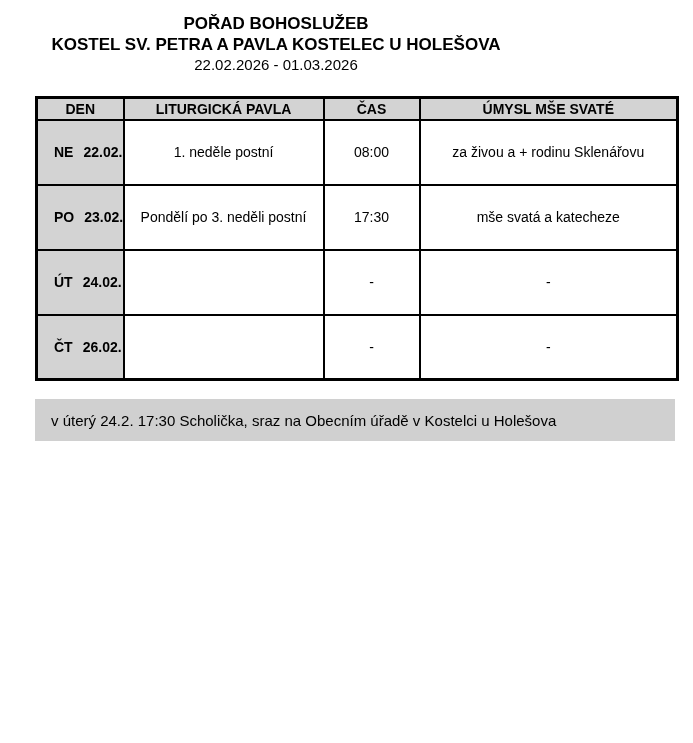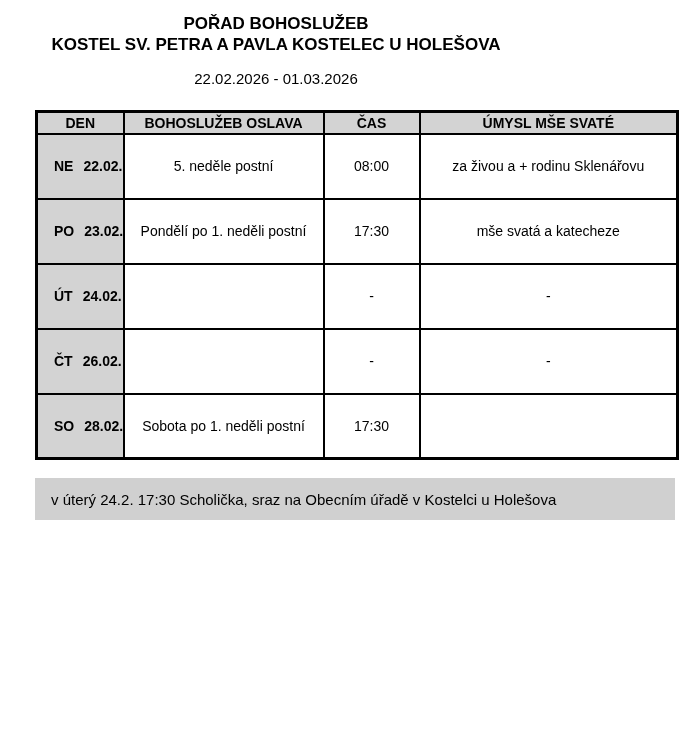--- a/index.html
+++ b/index.html
@@ -23,21 +23,21 @@
   .title-line {
     font-size: 17px;
     font-weight: bold;
     line-height: 21px;
     margin: 0;
   }
   .date-line {
     font-size: 15px;
     font-weight: normal;
     line-height: 20px;
-    margin-top: 14px;
+    margin-top: 0;
   }
   table.schedule {
     border-collapse: collapse;
     table-layout: fixed;
     margin: 21px 0 0 35px;
     width: 641px;
     border: 3px solid var(--border, #000);
   }
   table.schedule th,
   table.schedule td {
@@ -98,56 +98,50 @@
   <table class="schedule">
     <colgroup>
       <col class="col-day">
         <col class="col-celeb">
         <col class="col-time">
         <col class="col-int">
     </colgroup>
     <thead>
       <tr>
         <th>DEN</th>
-        <th>BOHOSLUŽEB OSLAVA</th>
+        <th>LITURGICKÁ PAVLA</th>
         <th>ČAS</th>
         <th>ÚMYSL MŠE SVATÉ</th>
       </tr>
     </thead>
     <tbody>
       <tr>
         <td class="day"><span>NE</span><span class="date">22.02.</span></td>
-        <td>5. neděle postní</td>
+        <td>1. neděle postní</td>
         <td>08:00</td>
         <td>za živou a + rodinu Sklenářovu</td>
       </tr>
       <tr>
         <td class="day"><span>PO</span><span class="date">23.02.</span></td>
-        <td>Pondělí po 1. neděli postní</td>
+        <td>Pondělí po 3. neděli postní</td>
         <td>17:30</td>
         <td>mše svatá a katecheze</td>
       </tr>
       <tr>
         <td class="day"><span>ÚT</span><span class="date">24.02.</span></td>
         <td></td>
         <td>-</td>
         <td>-</td>
       </tr>
       <tr>
         <td class="day"><span>ČT</span><span class="date">26.02.</span></td>
         <td></td>
         <td>-</td>
         <td>-</td>
       </tr>
-      <tr>
-        <td class="day"><span>SO</span><span class="date">28.02.</span></td>
-        <td>Sobota po 1. neděli postní</td>
-        <td>17:30</td>
-        <td></td>
-      </tr>
     </tbody>
   </table>
 
   <div class="footer-note">
     <span>v úterý 24.2. 17:30 Scholička, sraz na Obecním úřadě v Kostelci u Holešova</span>
   </div>
 
 </div>
 
 </body></html>

